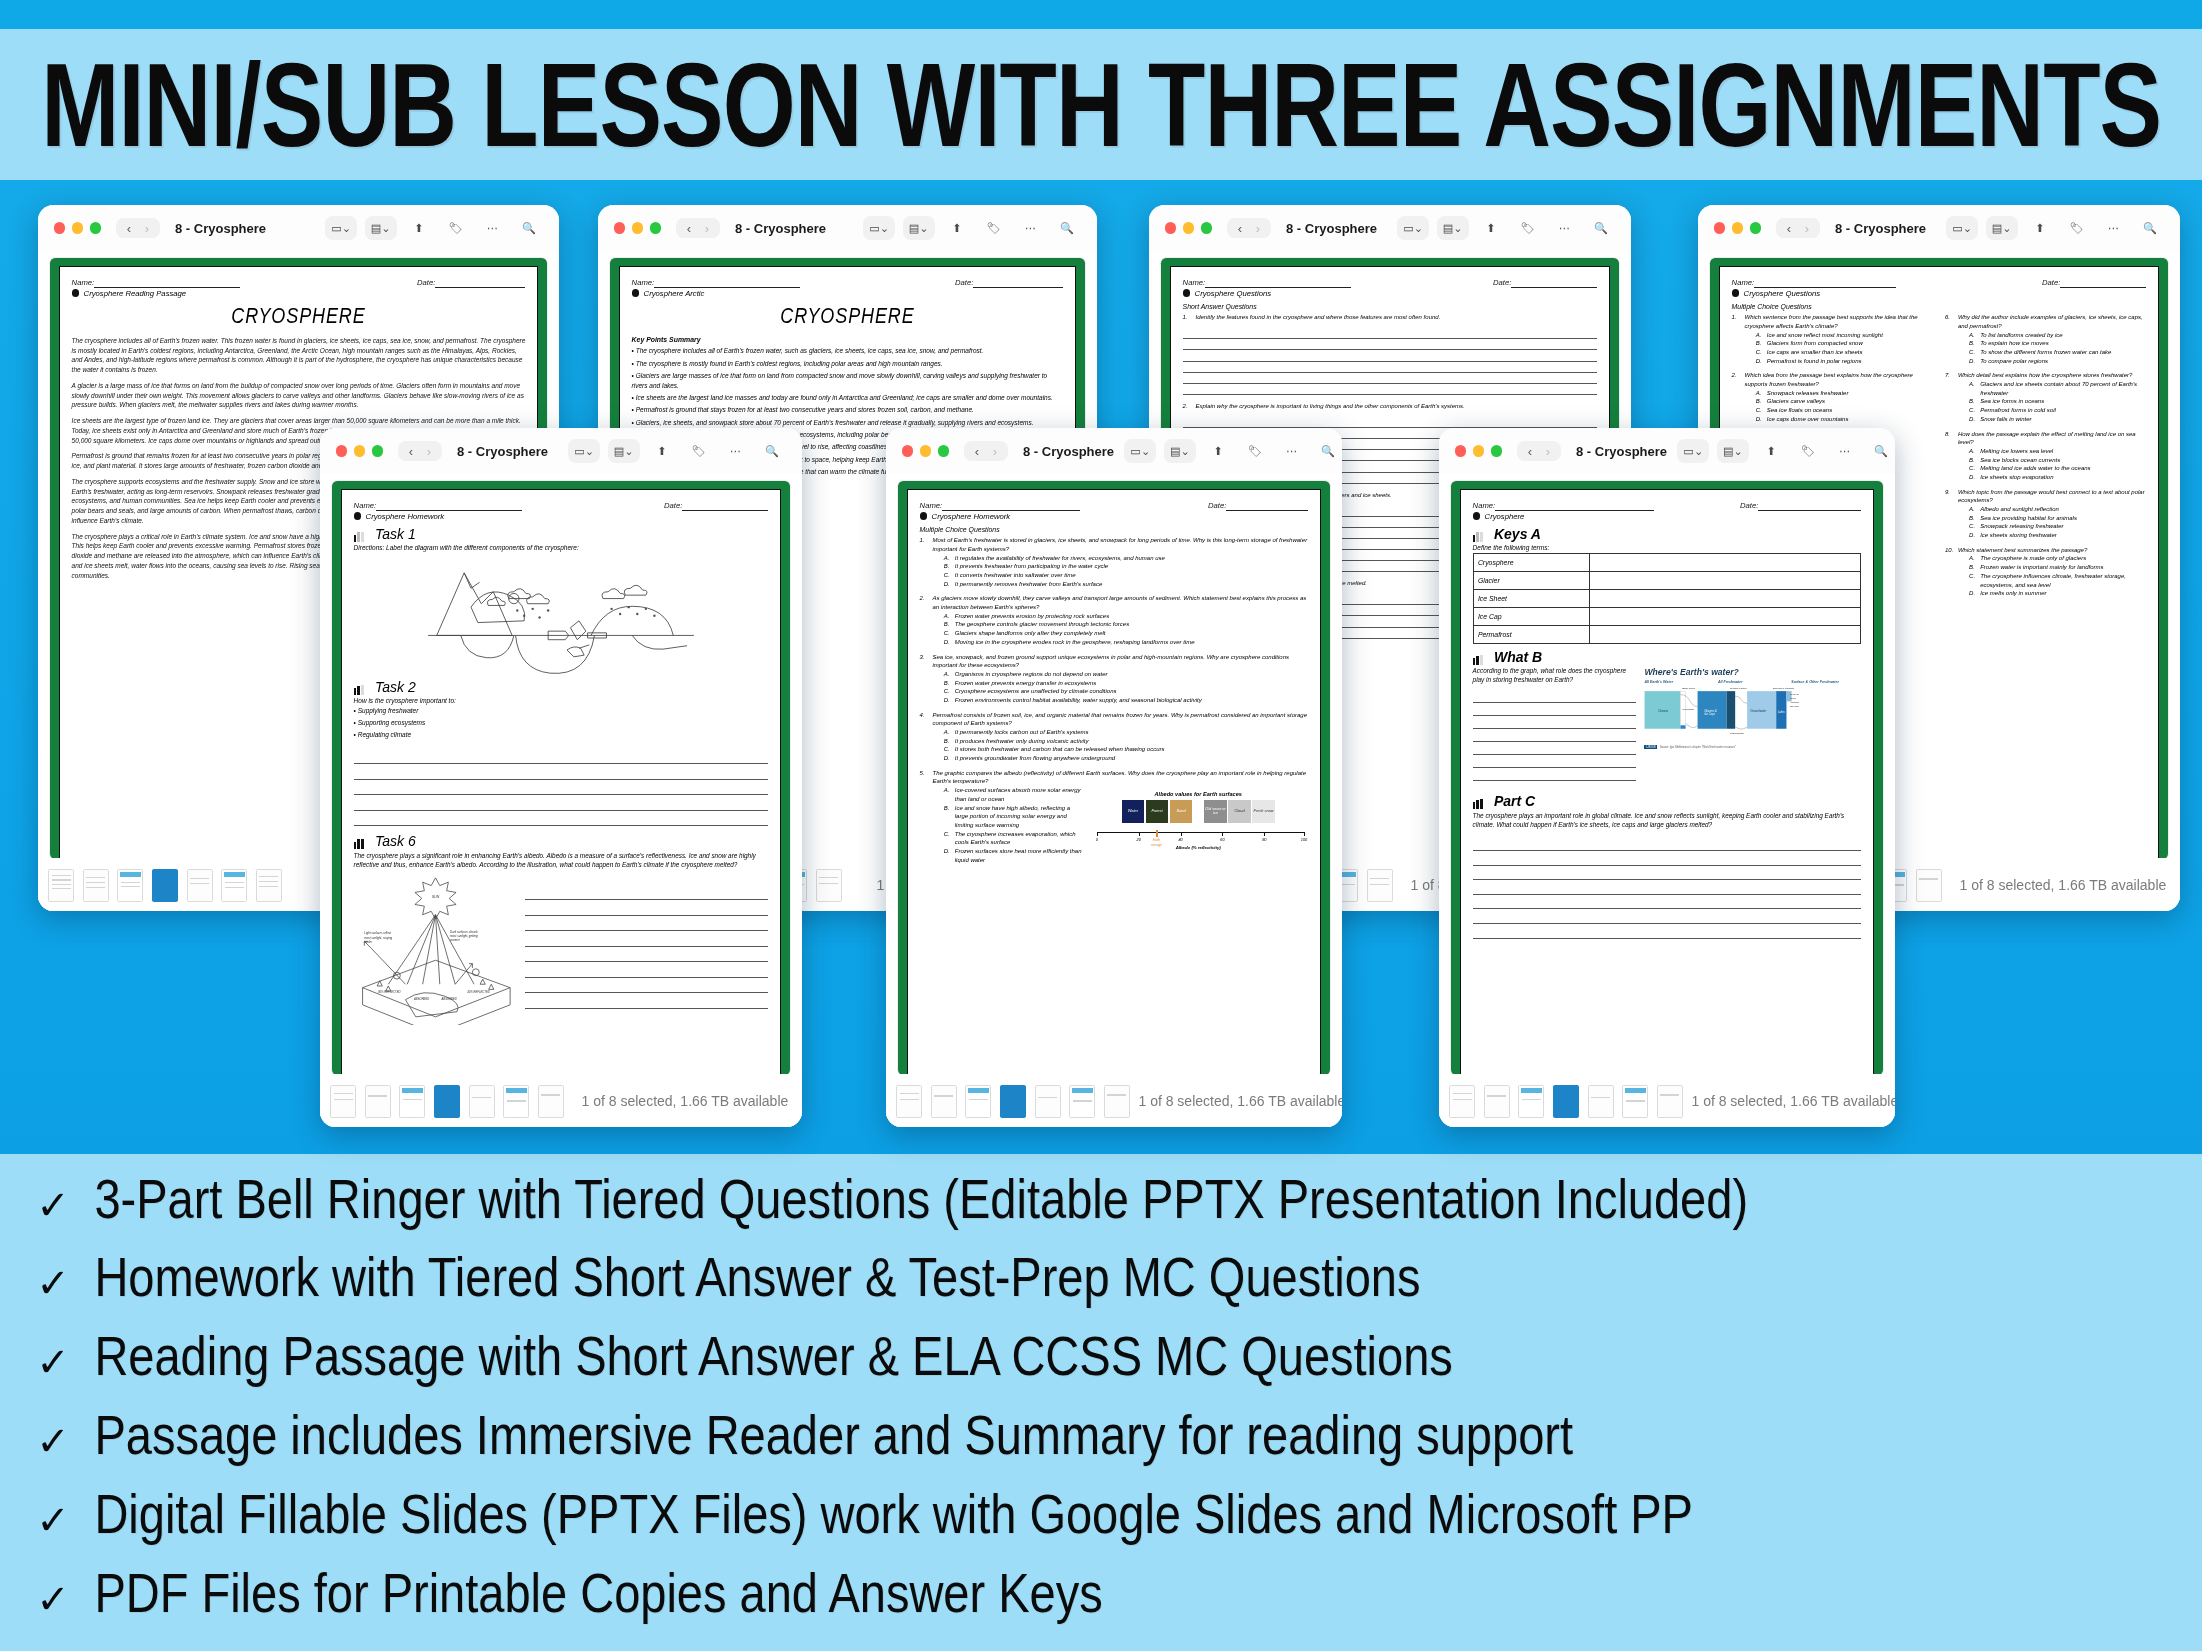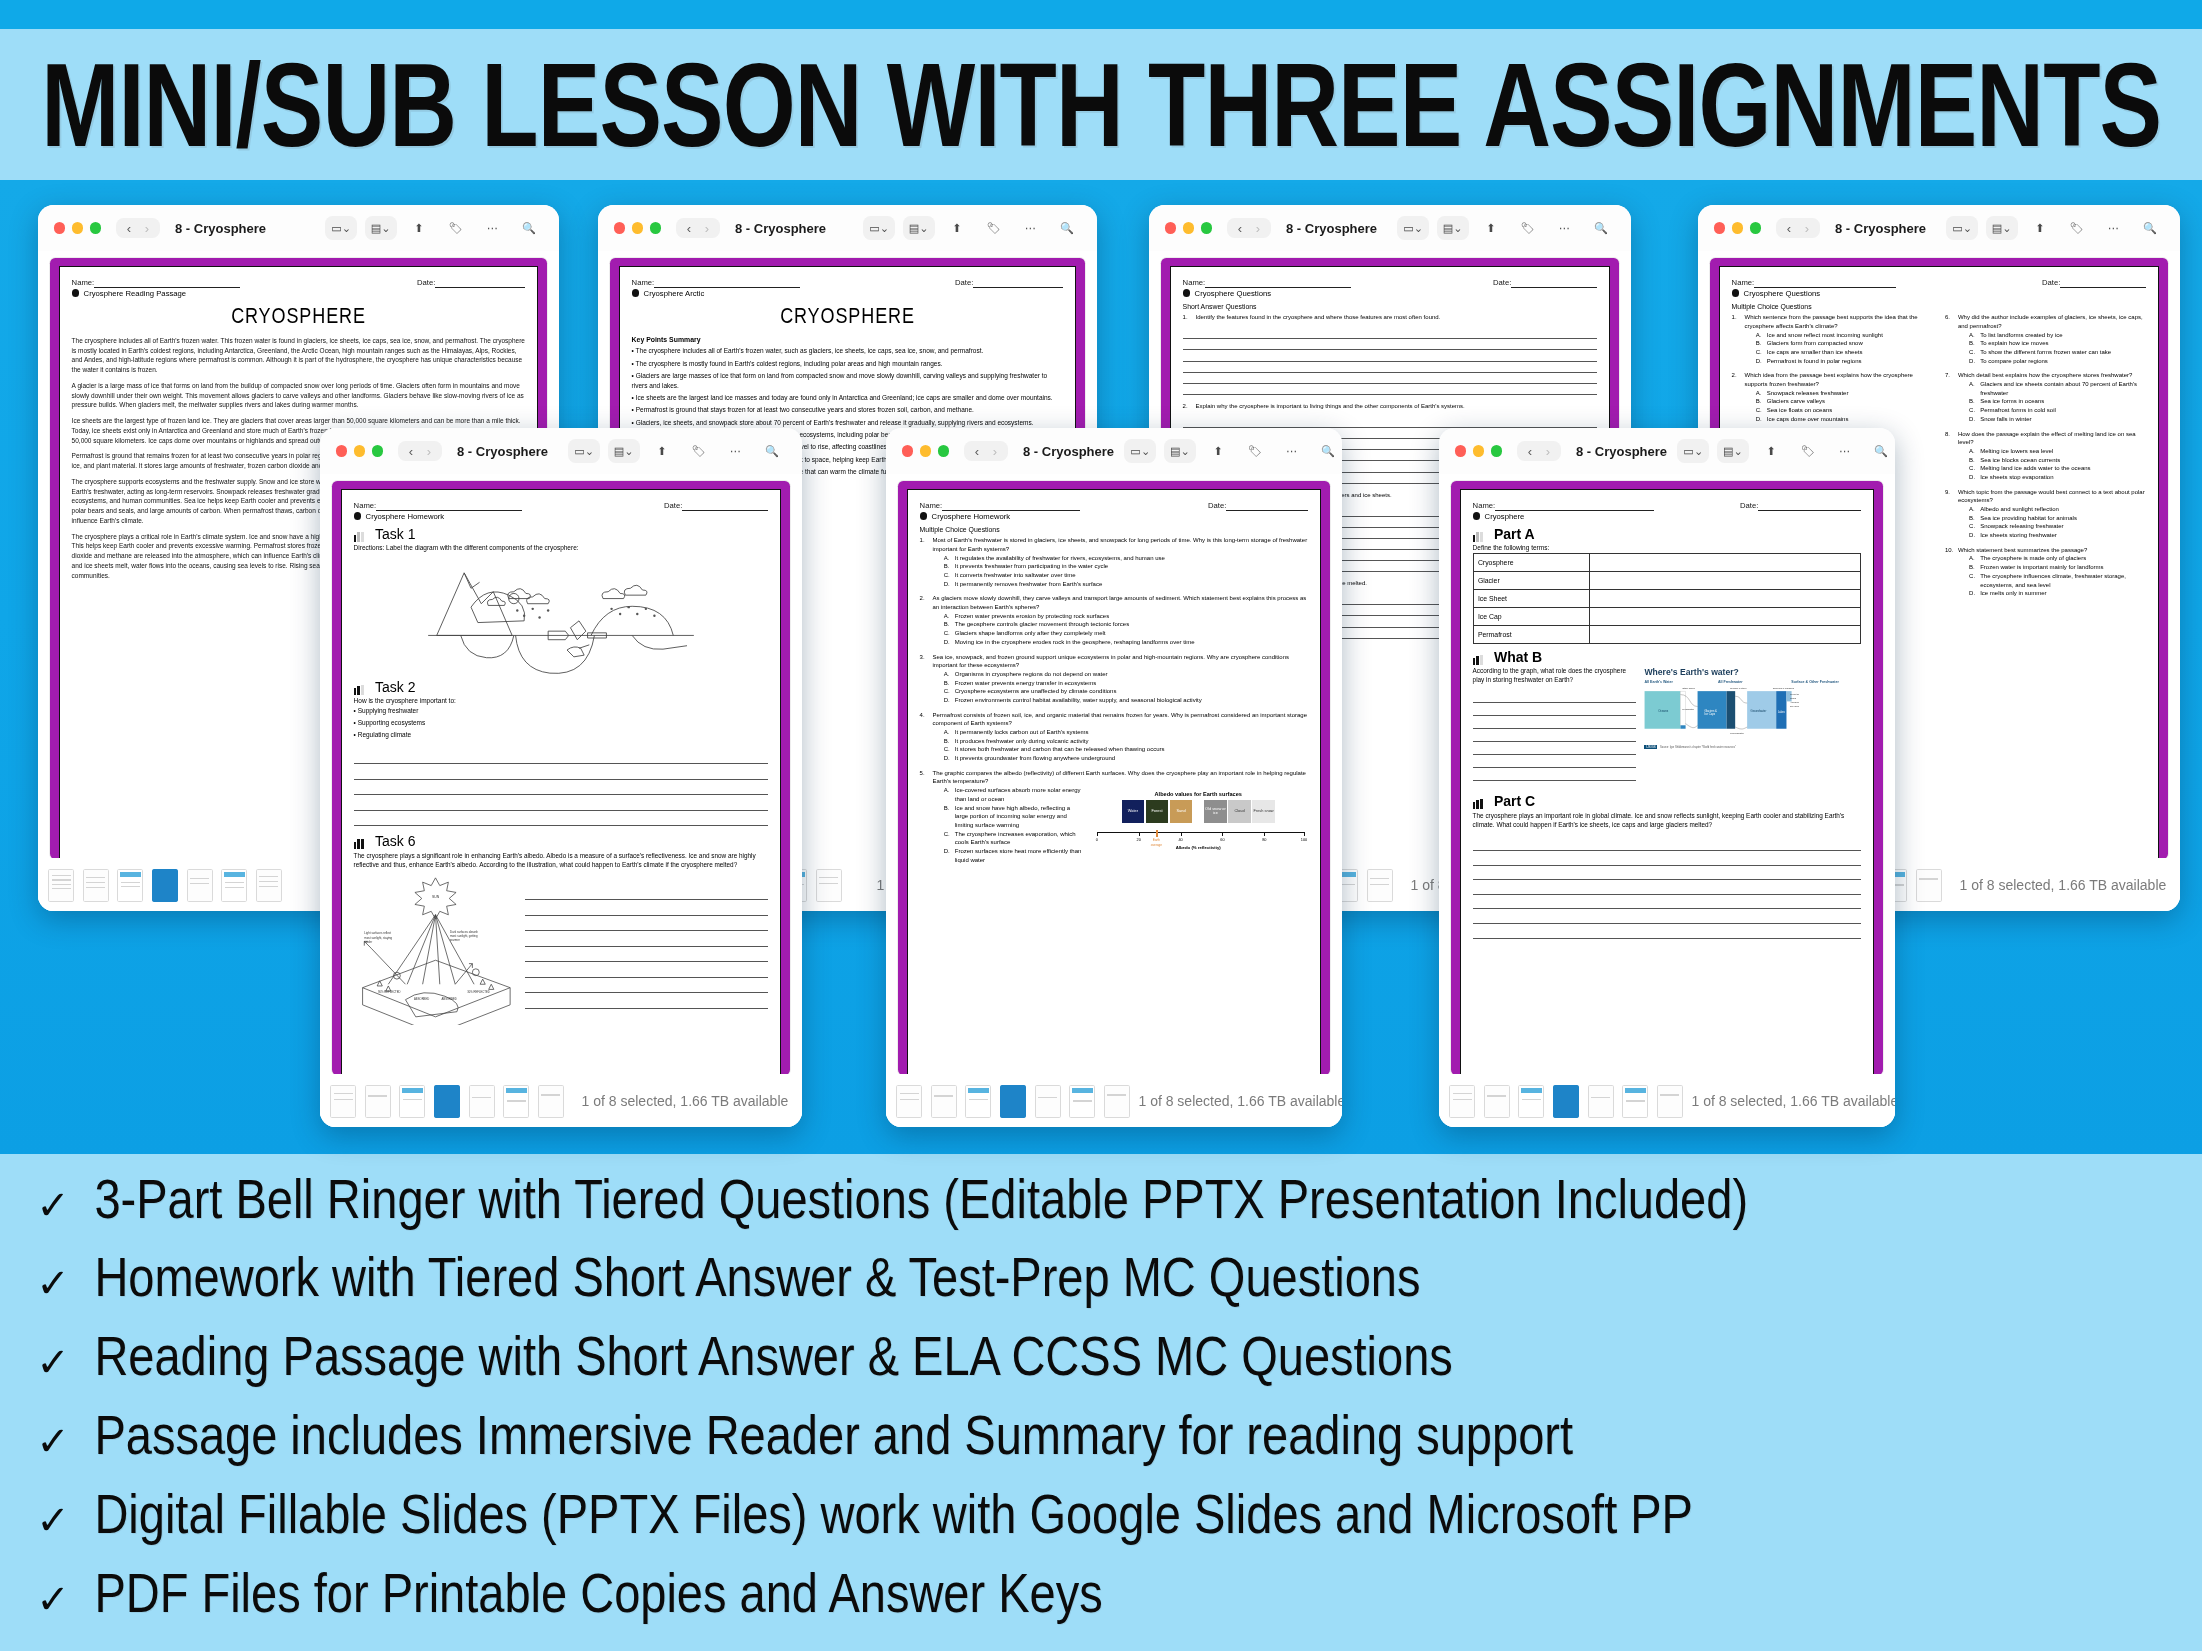--- a/index.html
+++ b/index.html
@@ -95,24 +95,25 @@
   .tool{
     background:#F1F1F1; border-radius:7.7px;
     height:24px; min-width:29px; padding:0 6px;
     display:flex; align-items:center; justify-content:center; gap:2.6px;
     color:#4A4A4A; font-size:11.2px;
   }
   .tool.flat{ background:transparent; }
   .winbody{ flex:1 1 auto; position:relative; background:#FFFFFF; overflow:hidden; }
   .sheet{
     position:absolute; left:12px; right:12px; top:6.9px; bottom:52px;
-    background:#a21caf;
+    background:#15803d;
     border-radius:5.2px;
     box-shadow:0 0 0 0.9px #EDEDED;
     overflow:hidden;
+    font-style:italic;
   }
   .page{
     position:absolute; left:8.6px; right:8.6px; top:8.6px; bottom:-344px;
     border:1.7px solid #111; background:#fff;
     padding:10.3px 12px;
     overflow:hidden;
   }
   .statusbar{
     position:absolute; left:0; right:0; bottom:0; height:53px;
     background:#FFFFFF;
@@ -1158,21 +1159,21 @@
           <span class="bullet-dot"></span>
           <span>Cryosphere</span>
         </div>
 
         <div class="task-lbl">
           <span class="bar-icon">
               <span></span>
               <span></span>
               <span></span>
             </span>
-          <span style="font-weight:bold">Part A</span>
+          <span style="font-weight:bold">Keys A</span>
         </div>
         <div style="font-size:6.5px; margin-bottom:1.7px">Define the following terms:</div>
         <table class="defs">
           <tbody>
               <tr>
                 <td class="k">Cryosphere</td>
                 <td></td>
               </tr>
           <tr>
                 <td class="k">Glacier</td>

